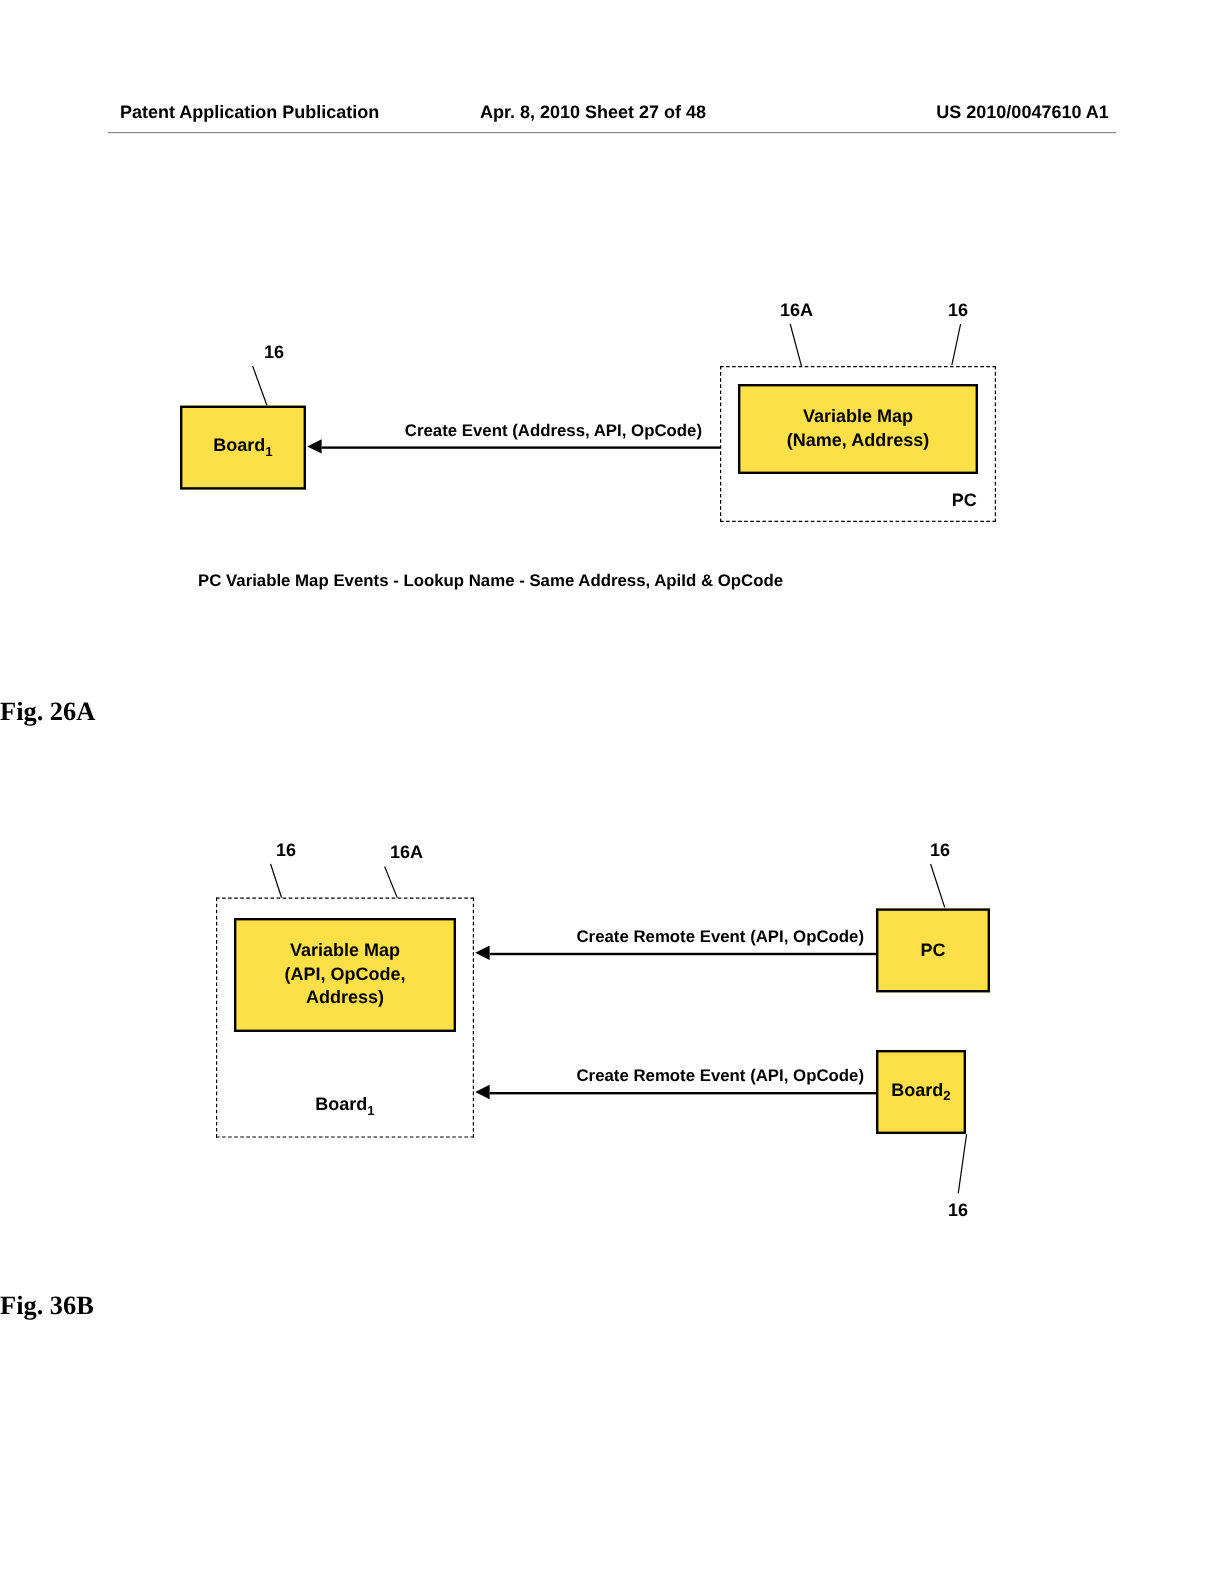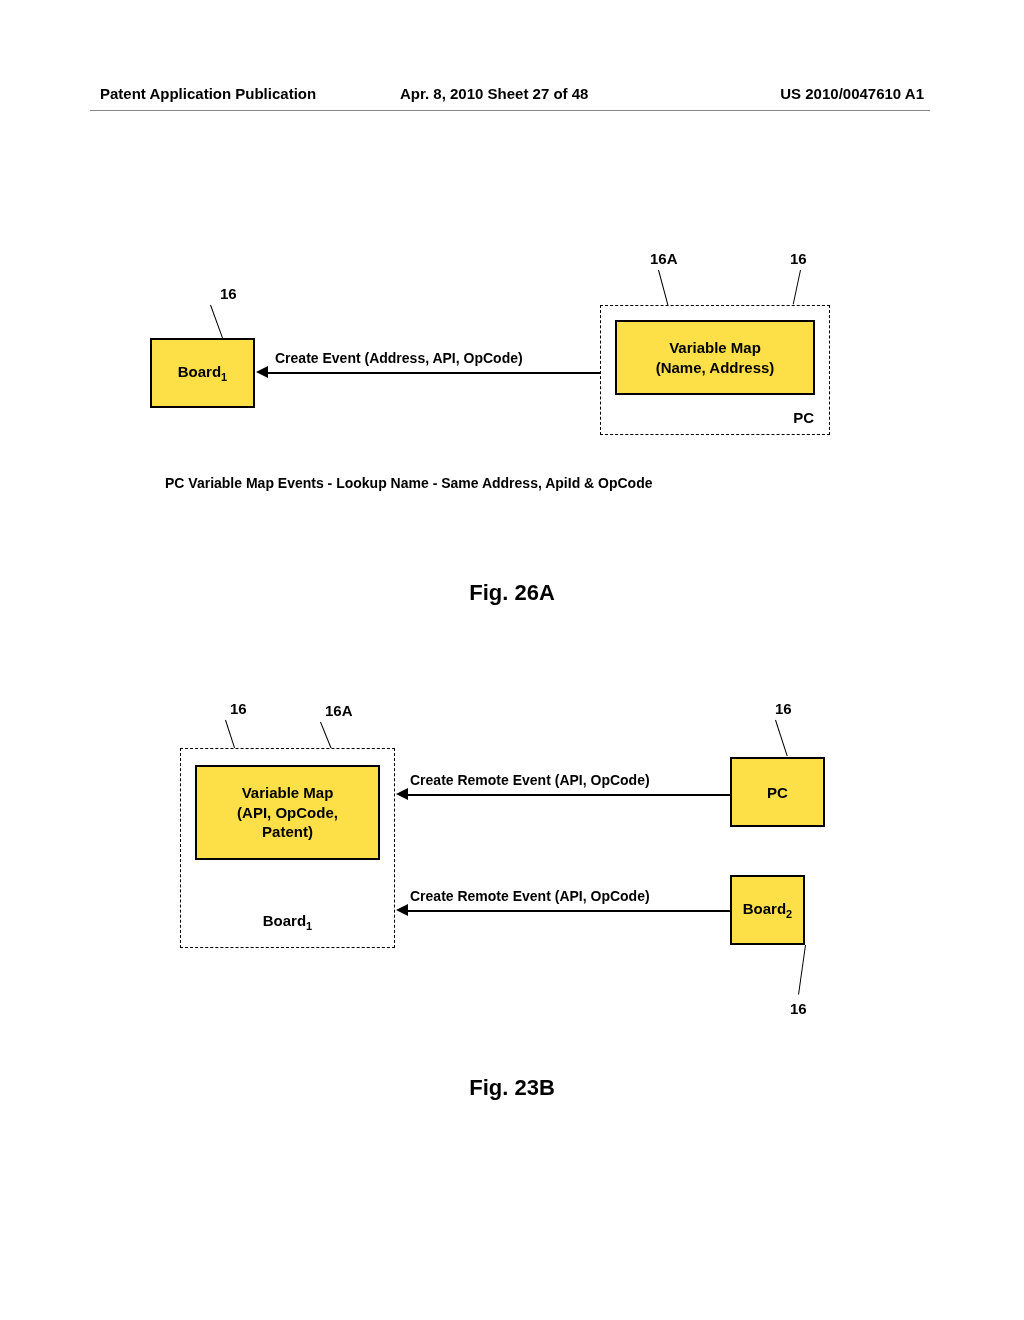--- a/index.html
+++ b/index.html
@@ -78,32 +78,32 @@
       font-size: 14px;
       font-weight: bold;
       width: 100%;
       text-align: left;
     }
     .fig-label {
       position: absolute;
       font-size: 22px;
       font-weight: bold;
       width: 100%;
-      text-align: center;
+      font-family: Liberation Serif, serif;
     }
     .arrow-line {
       position: absolute;
       height: 2px;
       background: #000;
     }
     .arrow-text {
       position: absolute;
       font-size: 14px;
       font-weight: bold;
-      text-align: left;
+      text-align: right;
     }
     .arrowhead-left {
       position: absolute;
       width: 0;
       height: 0;
       border-top: 6px solid transparent;
       border-bottom: 6px solid transparent;
       border-right: 12px solid #000;
     }
     .leader-line {
@@ -165,21 +165,21 @@
 
 <div class="dashed-box" style="left:180px; top:748px; width:215px; height:200px;">
   <div class="inner-label" style="bottom:15px; left:0; right:0;">
     <span>Board</span><span class="sub">1</span>
   </div>
 </div>
 
 <div class="box" style="left:195px; top:765px; width:185px; height:95px; flex-direction:column; line-height:1.3;">
   <span>Variable Map</span>
   <span>(API, OpCode,</span>
-  <span>Patent)</span>
+  <span>Address)</span>
 </div>
 
 <div class="label" style="left:775px; top:700px;">16</div>
 <div class="leader-line" style="left:775px; top:720px; width:1px; height:38px; transform:rotate(-18deg); transform-origin:top;"></div>
 
 <div class="box" style="left:730px; top:757px; width:95px; height:70px;">
   <span>PC</span>
 </div>
 
 <div class="box" style="left:730px; top:875px; width:75px; height:70px;">
@@ -190,13 +190,13 @@
 <div class="leader-line" style="left:805px; top:945px; width:1px; height:50px; transform:rotate(8deg); transform-origin:top;"></div>
 
 <div class="arrow-text" style="left:410px; top:772px; width:310px;">Create Remote Event (API, OpCode)</div>
 <div class="arrow-line" style="left:408px; top:794px; width:322px;"></div>
 <div class="arrowhead-left" style="left:396px; top:788px;"></div>
 
 <div class="arrow-text" style="left:410px; top:888px; width:310px;">Create Remote Event (API, OpCode)</div>
 <div class="arrow-line" style="left:408px; top:910px; width:322px;"></div>
 <div class="arrowhead-left" style="left:396px; top:904px;"></div>
 
-<div class="fig-label" style="top:1075px;">Fig. 23B</div>
+<div class="fig-label" style="top:1075px;">Fig. 36B</div>
 
 </body></html>

